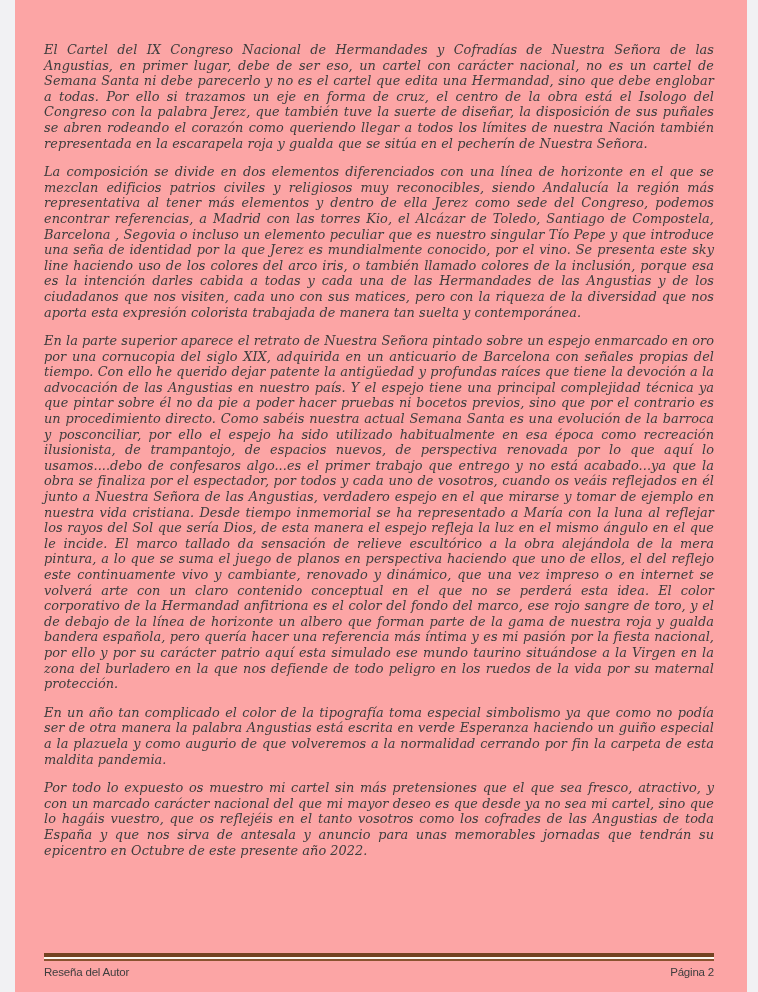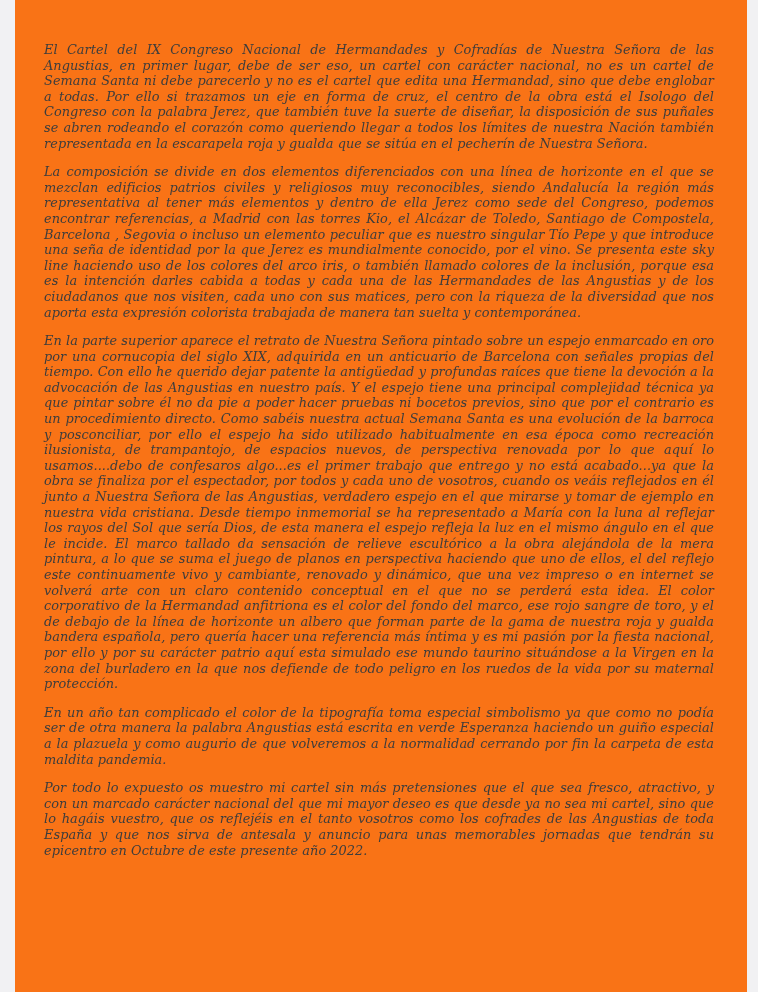--- a/index.html
+++ b/index.html
@@ -13,21 +13,21 @@
     overflow: hidden;
     position: relative;
     font-family: "DejaVu Serif", serif;
   }
   .page {
     position: absolute;
     left: 15px;
     top: 0;
     width: 732px;
     height: 992px;
-    background: #f97316;
+    background: #fca5a5;
   }
   .content {
     position: absolute;
     left: 29px;   
     top: 42px;
     width: 670px;
   }
   .content p {
     margin: 0 0 13px 0;
     font-family: "DejaVu Serif", serif;
@@ -73,16 +73,23 @@
 
 <div class="page">
   <div class="content">
     <p>El Cartel del IX Congreso Nacional de Hermandades y Cofradías de Nuestra Señora de las Angustias, en primer lugar, debe de ser eso, un cartel con carácter nacional, no es un cartel de Semana Santa ni debe parecerlo y no es el cartel que edita una Hermandad, sino que debe englobar a todas. Por ello si trazamos un eje en forma de cruz, el centro de la obra está el Isologo del Congreso con la palabra Jerez, que también tuve la suerte de diseñar, la disposición de sus puñales se abren rodeando el corazón como queriendo llegar a todos los límites de nuestra Nación también representada en la escarapela roja y gualda que se sitúa en el pecherín de Nuestra Señora.</p>
     <p>La composición se divide en dos elementos diferenciados con una línea de horizonte en el que se mezclan edificios patrios civiles y religiosos muy reconocibles, siendo Andalucía la región más representativa al tener más elementos y dentro de ella Jerez como sede del Congreso, podemos encontrar referencias, a Madrid con las torres Kio, el Alcázar de Toledo, Santiago de Compostela, Barcelona , Segovia o incluso un elemento peculiar que es nuestro singular Tío Pepe y que introduce una seña de identidad por la que Jerez es mundialmente conocido, por el vino. Se presenta este sky line haciendo uso de los colores del arco iris, o también llamado colores de la inclusión, porque esa es la intención darles cabida a todas y cada una de las Hermandades de las Angustias y de los ciudadanos que nos visiten, cada uno con sus matices, pero con la riqueza de la diversidad que nos aporta esta expresión colorista trabajada de manera tan suelta y contemporánea.</p>
     <p>En la parte superior aparece el retrato de Nuestra Señora pintado sobre un espejo enmarcado en oro por una cornucopia del siglo XIX, adquirida en un anticuario de Barcelona con señales propias del tiempo. Con ello he querido dejar patente la antigüedad y profundas raíces que tiene la devoción a la advocación de las Angustias en nuestro país. Y el espejo tiene una principal complejidad técnica ya que pintar sobre él no da pie a poder hacer pruebas ni bocetos previos, sino que por el contrario es un procedimiento directo. Como sabéis nuestra actual Semana Santa es una evolución de la barroca y posconciliar, por ello el espejo ha sido utilizado habitualmente en esa época como recreación ilusionista, de trampantojo, de espacios nuevos, de perspectiva renovada por lo que aquí lo usamos....debo de confesaros algo...es el primer trabajo que entrego y no está acabado...ya que la obra se finaliza por el espectador, por todos y cada uno de vosotros, cuando os veáis reflejados en él junto a Nuestra Señora de las Angustias, verdadero espejo en el que mirarse y tomar de ejemplo en nuestra vida cristiana. Desde tiempo inmemorial se ha representado a María con la luna al reflejar los rayos del Sol que sería Dios, de esta manera el espejo refleja la luz en el mismo ángulo en el que le incide. El marco tallado da sensación de relieve escultórico a la obra alejándola de la mera pintura, a lo que se suma el juego de planos en perspectiva haciendo que uno de ellos, el del reflejo este continuamente vivo y cambiante, renovado y dinámico, que una vez impreso o en internet se volverá arte con un claro contenido conceptual en el que no se perderá esta idea. El color corporativo de la Hermandad anfitriona es el color del fondo del marco, ese rojo sangre de toro, y el de debajo de la línea de horizonte un albero que forman parte de la gama de nuestra roja y gualda bandera española, pero quería hacer una referencia más íntima y es mi pasión por la fiesta nacional, por ello y por su carácter patrio aquí esta simulado ese mundo taurino situándose a la Virgen en la zona del burladero en la que nos defiende de todo peligro en los ruedos de la vida por su maternal protección.</p>
     <p>En un año tan complicado el color de la tipografía toma especial simbolismo ya que como no podía ser de otra manera la palabra Angustias está escrita en verde Esperanza haciendo un guiño especial a la plazuela y como augurio de que volveremos a la normalidad cerrando por fin la carpeta de esta maldita pandemia.</p>
     <p>Por todo lo expuesto os muestro mi cartel sin más pretensiones que el que sea fresco, atractivo, y con un marcado carácter nacional del que mi mayor deseo es que desde ya no sea mi cartel, sino que lo hagáis vuestro, que os reflejéis en el tanto vosotros como los cofrades de las Angustias de toda España y que nos sirva de antesala y anuncio para unas memorables jornadas que tendrán su epicentro en Octubre de este presente año 2022.</p>
   </div>
 
+  <div class="footer">
+    <div class="footer-rule"></div>
+    <div class="footer-row">
+      <span>Reseña del Autor</span>
+      <span>Página 2</span>
+    </div>
+  </div>
 </div>
 
 <div class="edge-left"></div>
 <div class="edge-right"></div>
 
 </body></html>

